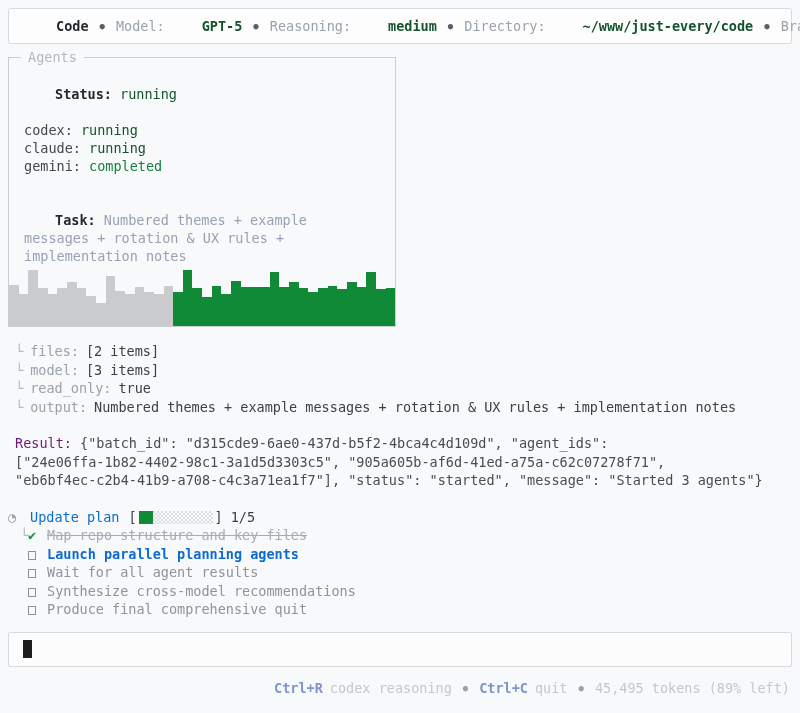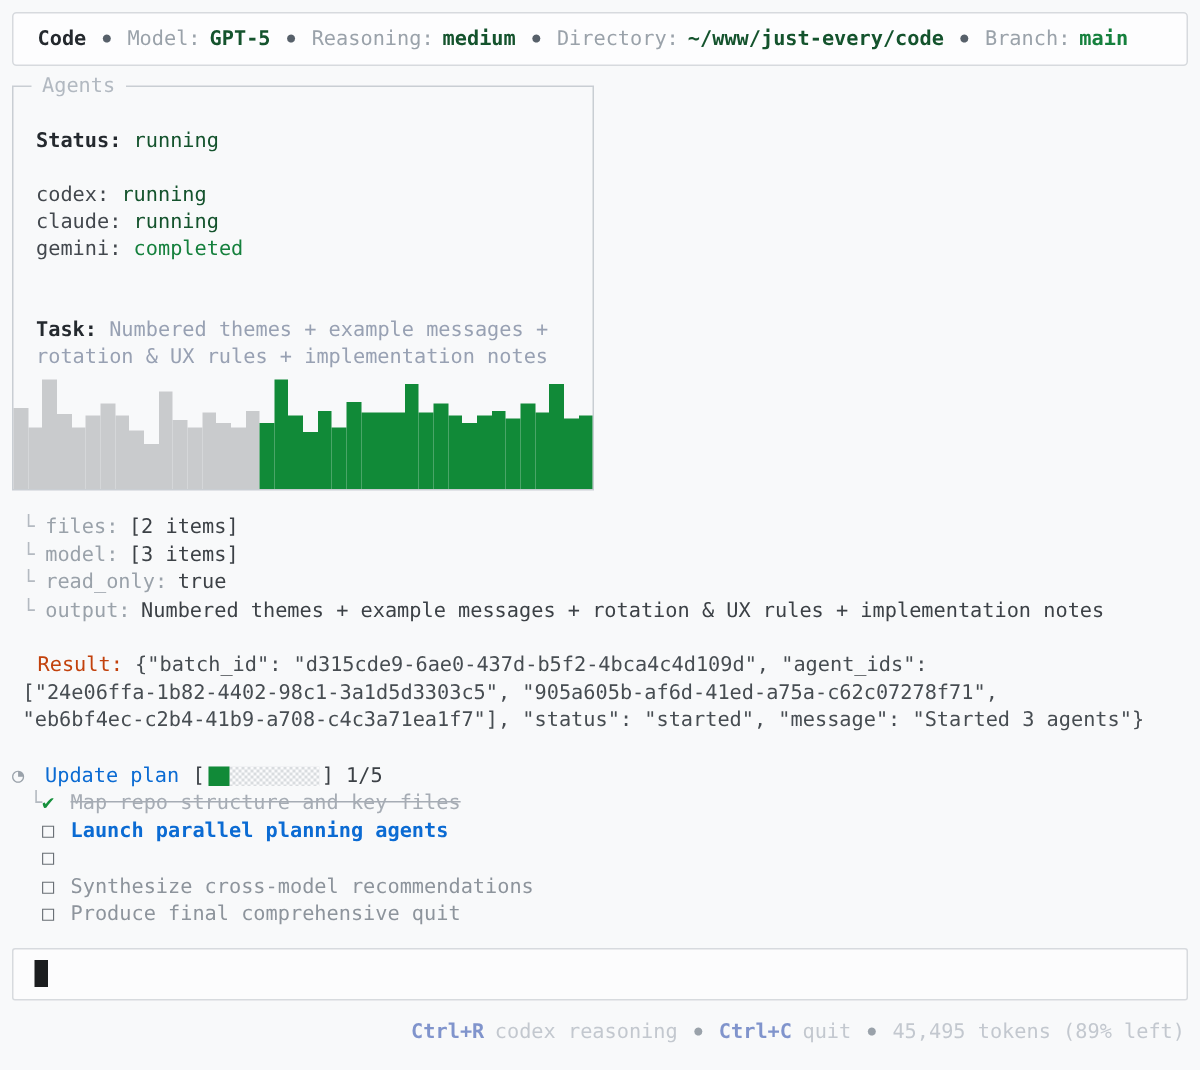--- a/index.html
+++ b/index.html
@@ -6,21 +6,21 @@
   html, body { width: 800px; height: 713px; }
   body {
     background: #f8f9fa;
     font-family: "DejaVu Sans Mono", "Liberation Mono", monospace;
     font-size: 13.5px;
     color: #24292e;
     overflow: hidden;
   }
   .blue     { color: #14532d; }
   .green    { color: #15803d; }
-  .bold     { font-weight: bold; }
+  .bold     { font-weight: bold; margin-left: 31px; }
   .dark     { color: #43484e; }
 
   
   .topbar {
     margin: 8px 8px 0 8px;
     height: 36px;
     background: #fdfdfe;
     border: 1px solid #d7dade;
     border-radius: 3px;
     display: flex;
@@ -60,21 +60,21 @@
   .agents-chart .bar { flex: 1; }
 
   
   .tree { margin: 15px 4px 0 15px; line-height: 18.7px; }
   .tree .glyph { color: #b4bac1; margin-right: 7px; }
   .tree .key   { color: #9aa2aa; margin-right: 7px; }
   .tree .val   { color: #3c4146; }
 
   
   .result { margin: 17px 14px 0 15px; line-height: 18.7px; color: #474d52; }
-  .result .lbl { color: #c2410c; margin-left: 10px; }
+  .result .lbl { color: #701a75; }
 
   
   .plan { margin: 18px 0 0 8px; line-height: 18.5px; }
   .plan-header { display: flex; align-items: center; }
   .plan-clock { color: #9aa2aa; width: 22px; text-align: left; }
   .plan-title { font-weight: normal; color: #0b6bd3; margin-right: 9px; }
   .plan-bracket { color: #3c4146; }
   .progress-track {
     position: relative;
     width: 74px;
@@ -248,20 +248,21 @@
       <span class="plabel">Map repo structure and key files</span>
     </div>
     <div class="plan-item active">
       <span class="tglyph"></span>
       <span class="mark">□</span>
       <span class="plabel">Launch parallel planning agents</span>
     </div>
     <div class="plan-item pending">
       <span class="tglyph"></span>
       <span class="mark">□</span>
+      <span class="plabel">Wait for all agent results</span>
     </div>
     <div class="plan-item pending">
       <span class="tglyph"></span>
       <span class="mark">□</span>
       <span class="plabel">Synthesize cross-model recommendations</span>
     </div>
     <div class="plan-item pending">
       <span class="tglyph"></span>
       <span class="mark">□</span>
       <span class="plabel">Produce final comprehensive quit</span>

